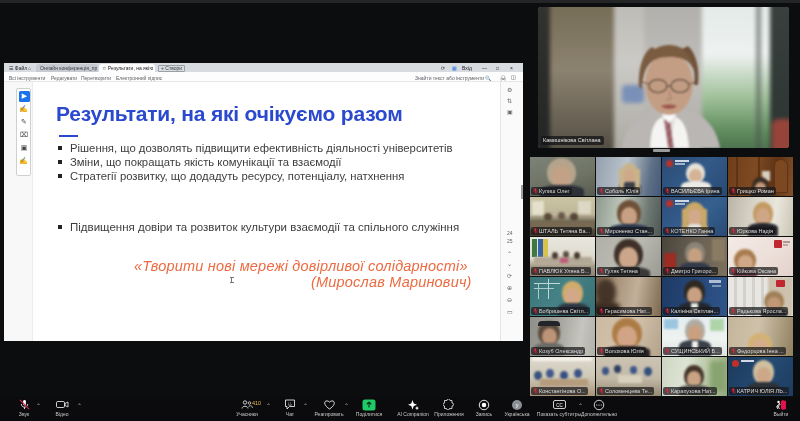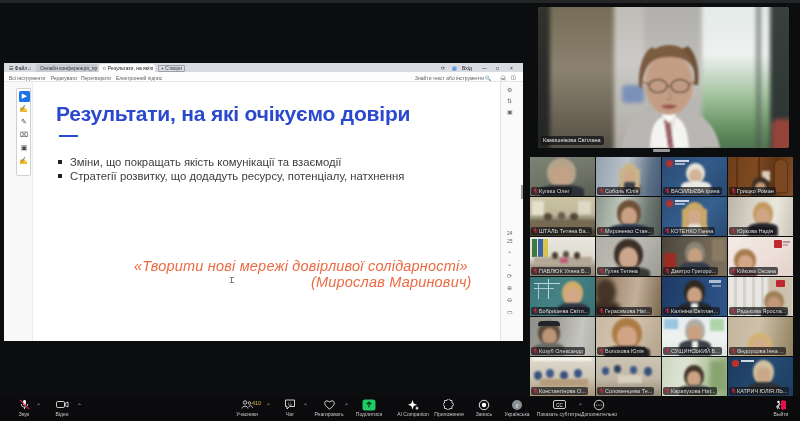--- a/index.html
+++ b/index.html
@@ -95,24 +95,26 @@
 <div class="rsic" style="top:156px;font-size:5px;">25</div>
 <div class="rsic" style="top:168px;">⌃</div>
 <div class="rsic" style="top:178px;">⌄</div>
 <div class="rsic" style="top:190px;">⟳</div>
 <div class="rsic" style="top:202px;">⊕</div>
 <div class="rsic" style="top:214px;">⊖</div>
 <div class="rsic" style="top:226px;">▭</div>
 <div class="abs" style="left:20px;top:103px;width:2px;height:14px;background:#a0a0a0;"></div>
 </div>
 <div class="abs" id="slide">
-<div id="title">Результати, на які очікуємо довіри</div>
+<div id="title">Результати, на які очікуємо разом</div>
 <div id="underline"></div>
+<div class="blt" style="top:60px;"><span class="sq"></span>Рішення, що дозволять підвищити ефективність діяльності університетів</div>
 <div class="blt" style="top:88px;"><span class="sq"></span>Стратегії розвитку, що додадуть ресурсу, потенціалу, натхнення</div>
 <div class="blt" style="top:74px;"><span class="sq"></span>Зміни, що покращать якість комунікації та взаємодії</div>
+<div class="blt" style="top:139px;font-size:11.5px;"><span class="sq"></span>Підвищення довіри та розвиток культури взаємодії та спільного служіння</div>
 <div class="q" style="left:277px;top:192px;">(Мирослав Маринович)</div>
 <div class="q" style="left:100px;top:176px;">«Творити нові мережі довірливої солідарності»</div>
 <div class="abs" style="left:197px;top:195.5px;width:1px;height:5px;background:#777;"></div>
 <div class="abs" style="left:195.5px;top:195px;width:4px;height:1px;background:#777;"></div>
 <div class="abs" style="left:195.5px;top:200px;width:4px;height:1px;background:#777;"></div>
 </div>
 </div>
 <div class="abs" id="bigvid">
 <div class="abs blur2" style="left:-8px;top:-8px;width:267px;height:157px;">
 <div class="abs" style="left:0;top:0;width:26px;height:157px;background:linear-gradient(180deg,#33332f,#232524);"></div>

